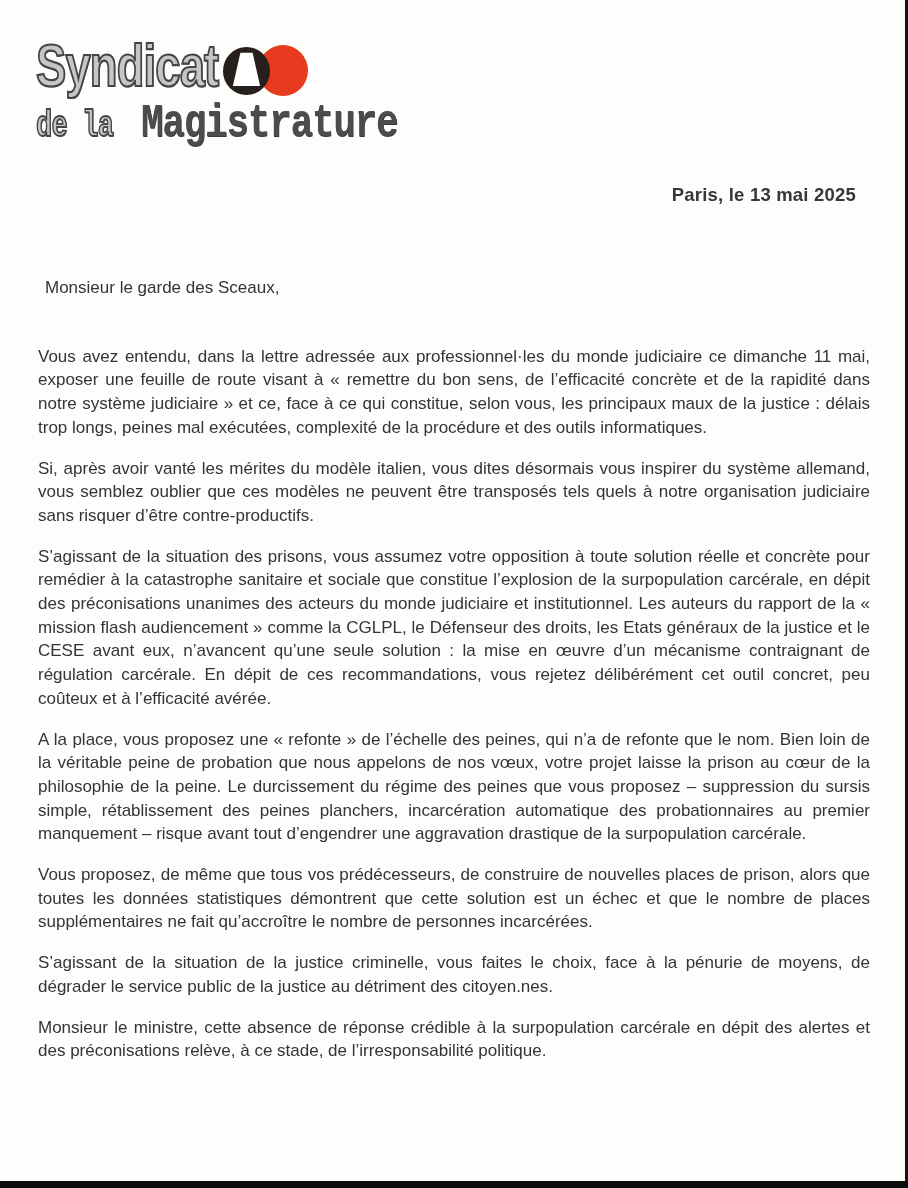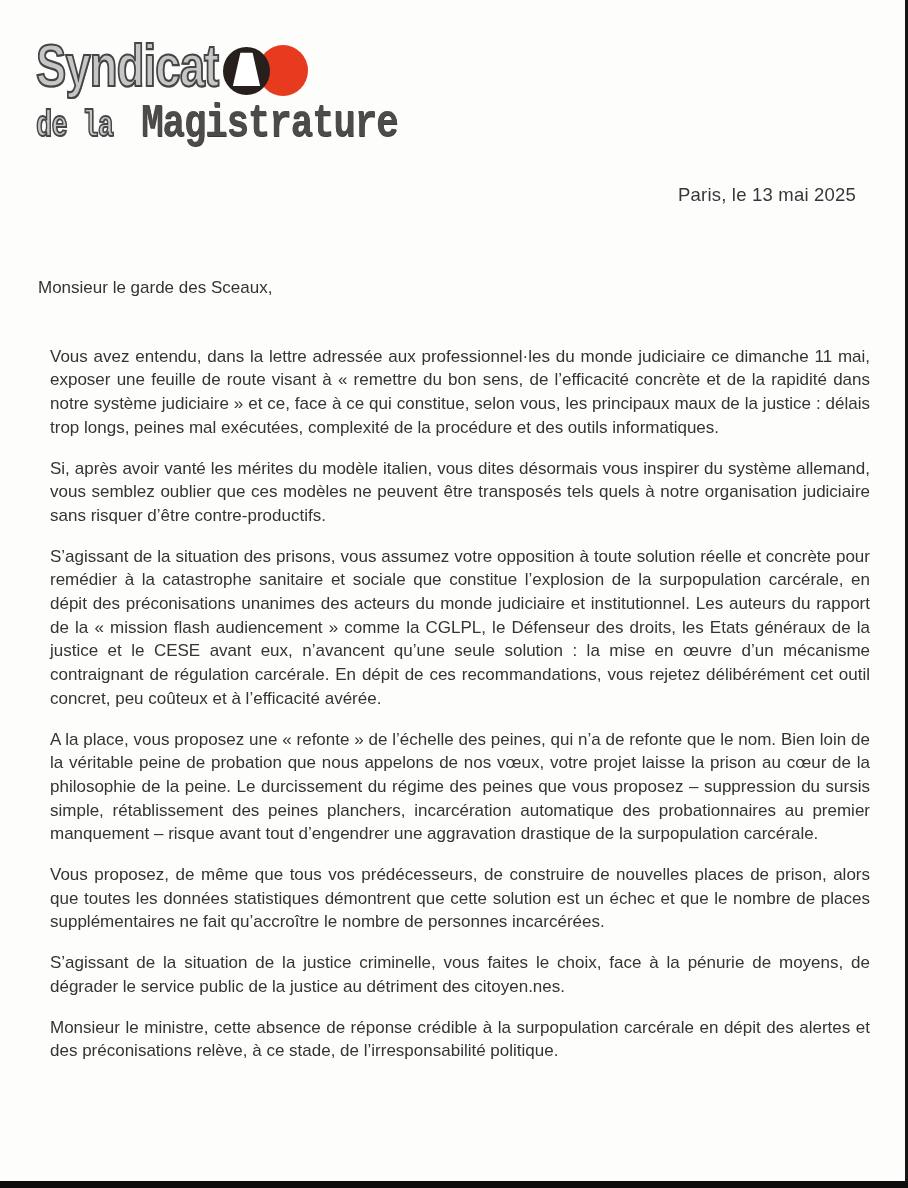--- a/index.html
+++ b/index.html
@@ -107,38 +107,38 @@
     background: #ffffff;
     clip-path: polygon(37% 12%, 63% 12%, 79% 81%, 21% 81%);
   }
 
   
   .date-line {
     position: absolute;
     top: 184px;
     right: 52px;
     font-size: 18.5px;
-    font-weight: normal;
+    font-weight: bold;
     color: #35383a;
     letter-spacing: 0.2px;
   }
   .letter-body {
     position: absolute;
     left: 38px;
     top: 276px;
     width: 832px;
     color: #343434;
     font-size: 17px;
     line-height: 23.7px;
   }
   .salutation {
-    margin: 0 0 45px 0;
+    margin: 0 0 45px 7px;
   }
   .letter-body p.para {
-    margin: 0 0 17px 12px;
+    margin: 0 0 17px 0;
     text-align: justify;
   }
 
   
   .scan-edge-right {
     position: absolute;
     top: 0;
     right: 0;
     width: 3px;
     height: 100%;

